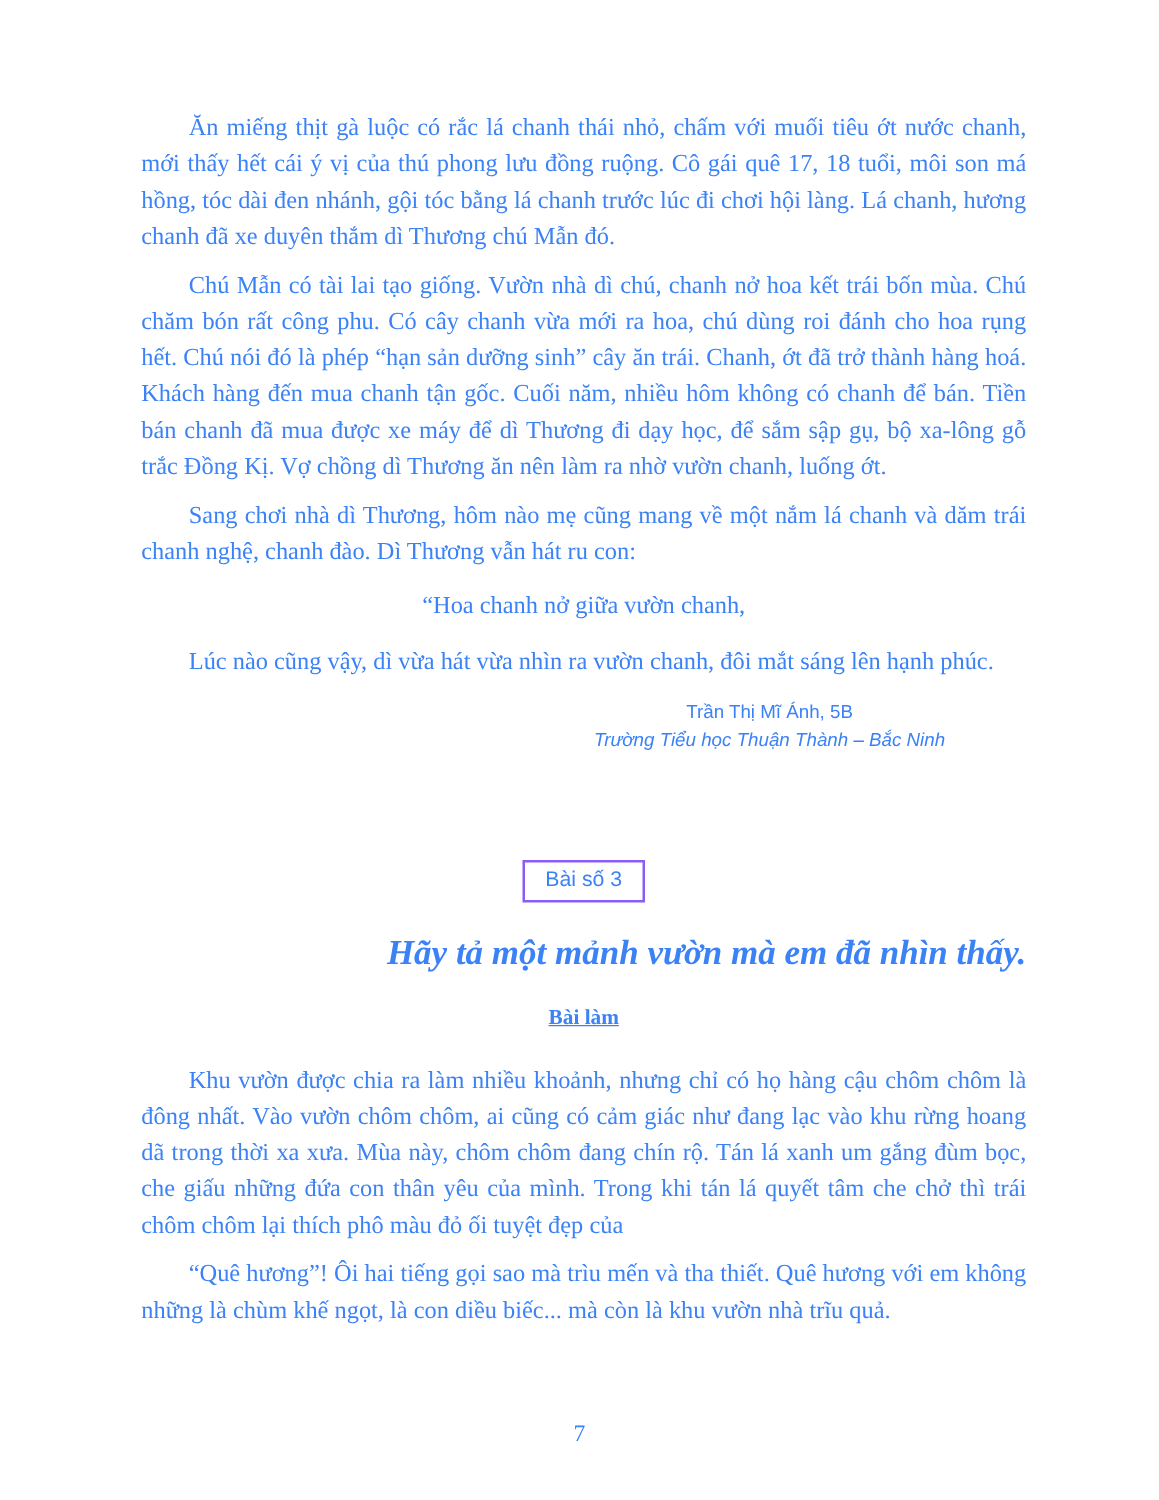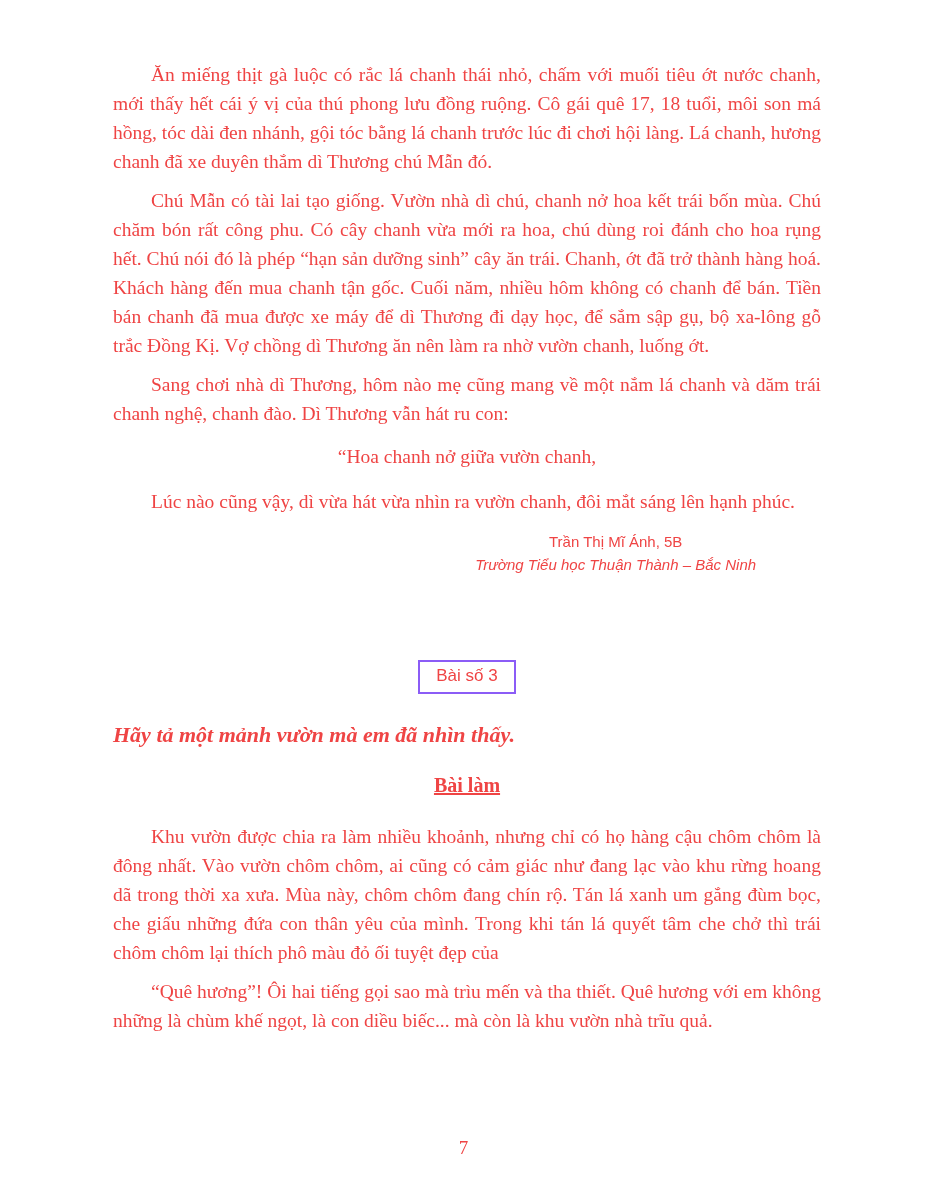--- a/index.html
+++ b/index.html
@@ -5,26 +5,26 @@
   html, body {
     margin: 0;
     padding: 0;
     background: #ffffff;
   }
   .page {
     position: relative;
     width: 927px;
     height: 1200px;
     background: #ffffff;
-    color: #ef4444;
+    color: #3b82f6;
     font-family: "Liberation Serif", serif;
     font-size: 19.5px;
     line-height: 29px;
     box-sizing: border-box;
-    padding: 60px 106px 0 113px;
+    padding: 88px 106px 0 113px;
     overflow: hidden;
   }
   .content p {
     margin: 0 0 10px 0;
     text-align: justify;
     text-indent: 38px;
   }
   .poem {
     margin: 14px 0 16px 0;
   }
@@ -55,30 +55,30 @@
   .badge {
     display: inline-block;
     border: 2px solid #8b5cf6;
     padding: 3px 16px 5px 16px;
     font-family: "Liberation Sans", sans-serif;
     font-weight: normal;
     font-size: 17px;
     line-height: 22px;
   }
   .essay-title {
-    text-align: left;
+    text-align: right;
     font-weight: bold;
     font-style: italic;
-    font-size: 22px;
+    font-size: 28px;
     margin: 0 0 22px 0;
   }
   .essay-heading {
     text-align: center;
     font-weight: bold;
-    font-size: 20px;
+    font-size: 17px;
     margin: 0 0 22px 0;
   }
   .essay-heading span {
     text-decoration: underline;
   }
   .page-number {
     position: absolute;
     bottom: 38px;
     left: 0;
     width: 100%;

